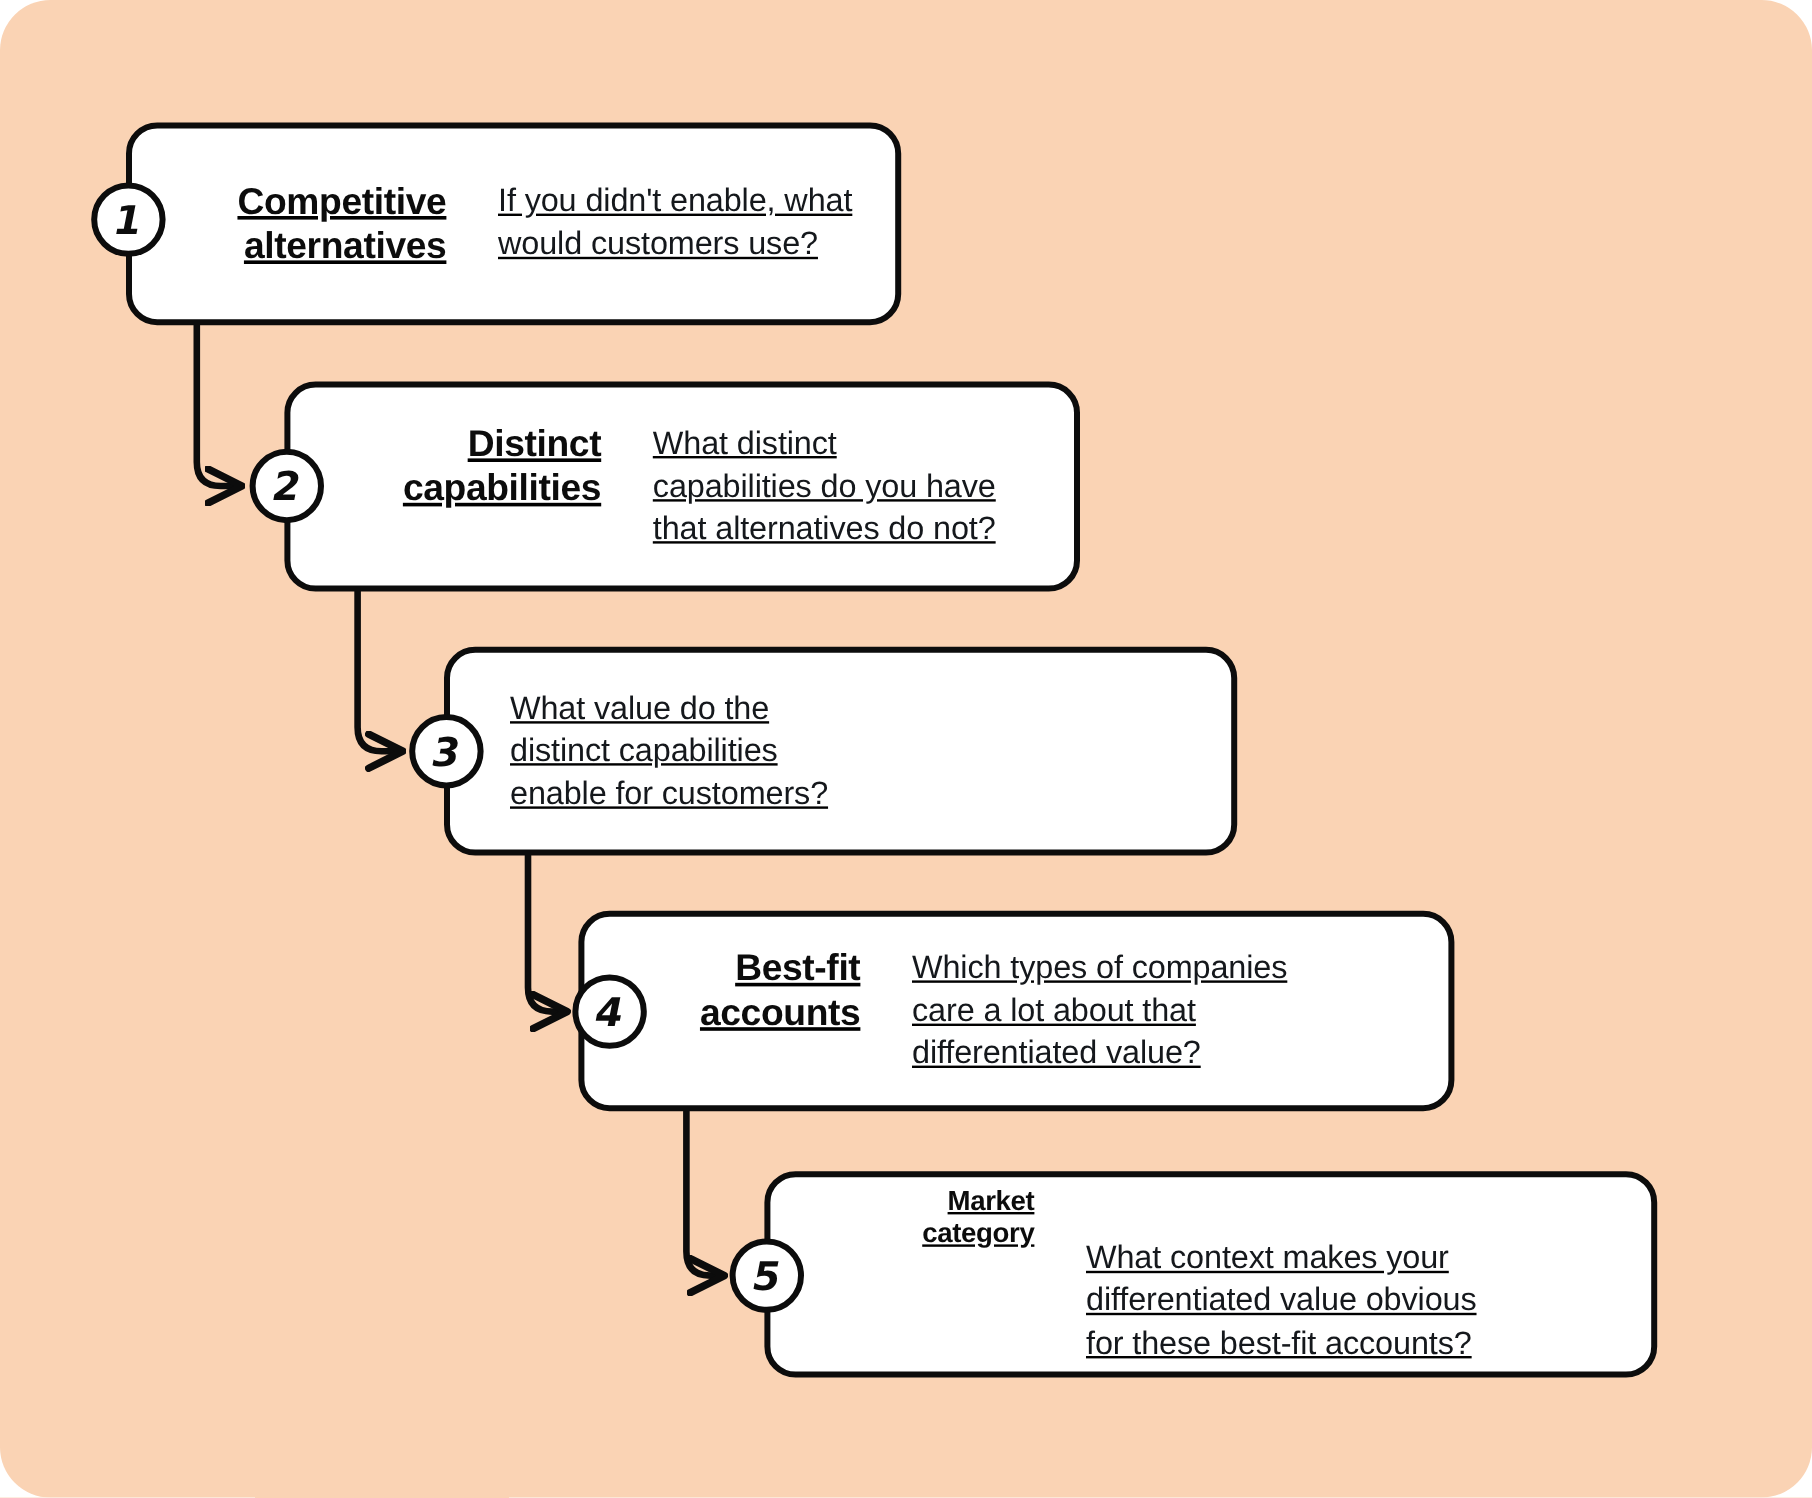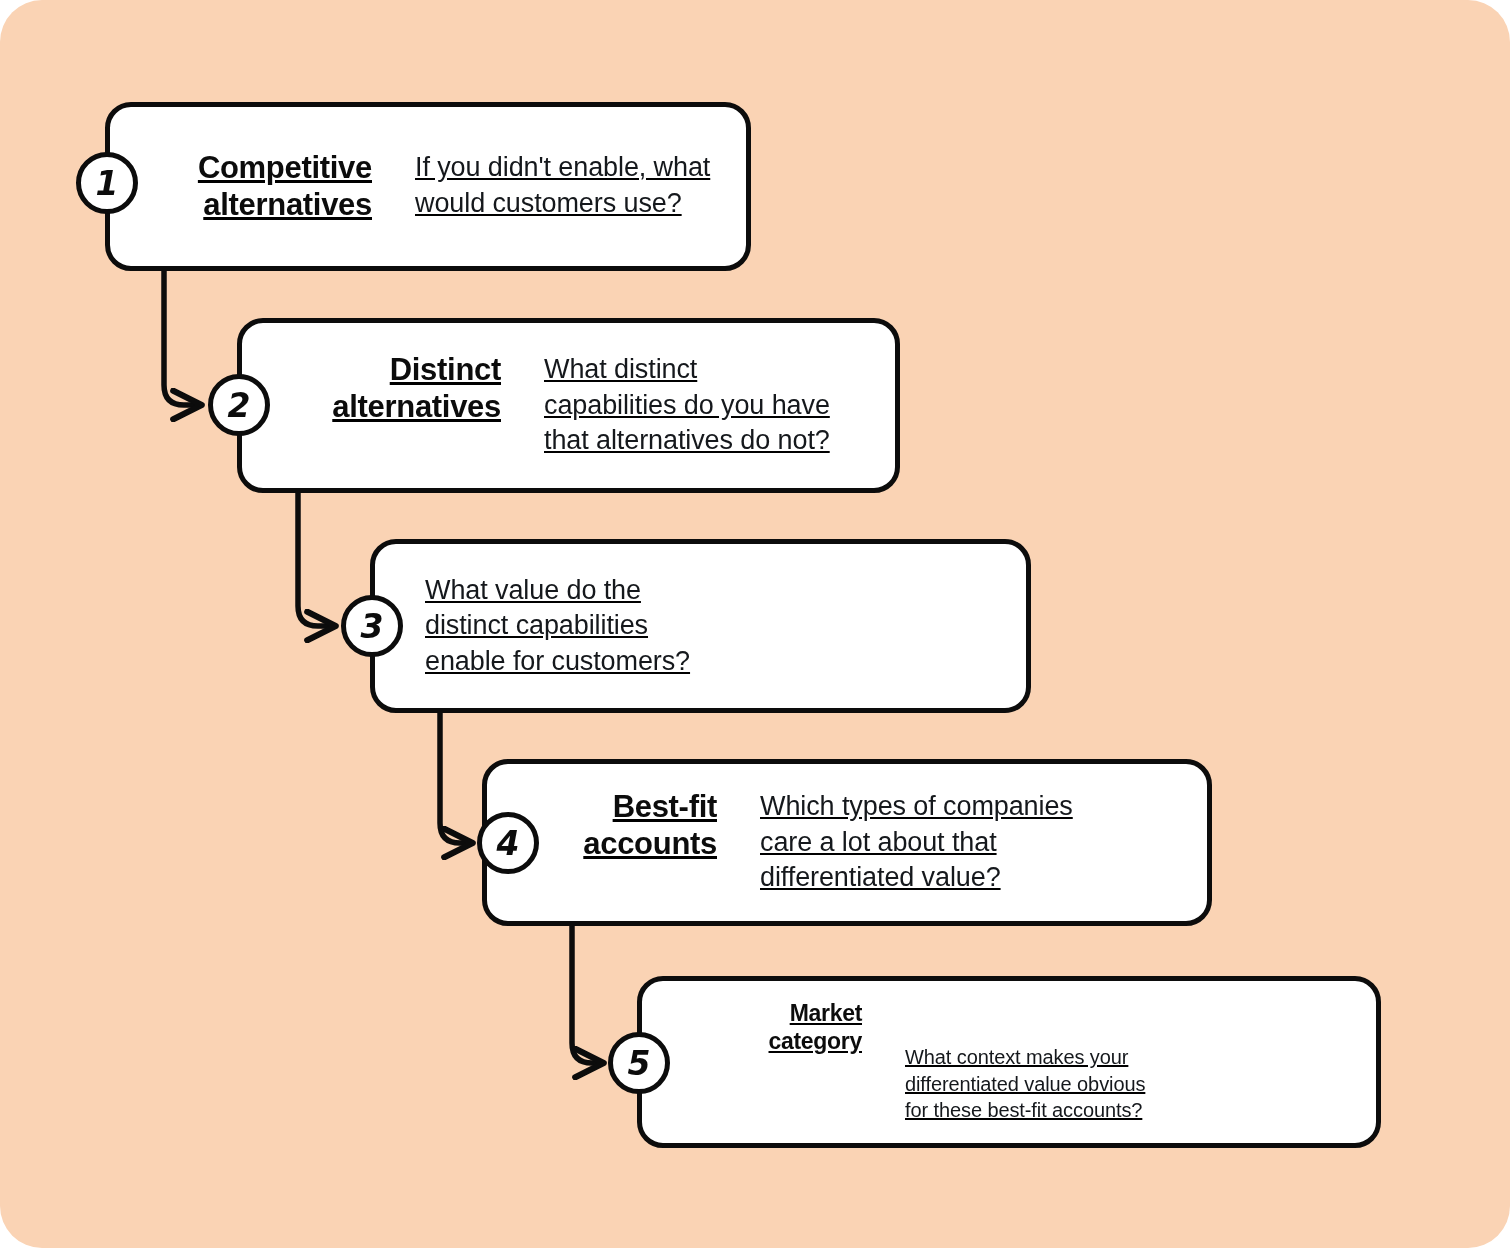--- a/index.html
+++ b/index.html
@@ -96,21 +96,21 @@
   #card-4{left:482px;top:759px;width:730px;height:167px;}
   #card-4 .card-inner{padding-left:60px;}
   #card-4 .card-title{font-size:31px;width:170px;margin-right:43px;}
   #card-4 .card-body{font-size:27px;width:380px;}
   #badge-4{left:477px;top:812px;}
 
   
   #card-5{left:637px;top:976px;width:744px;height:172px;}
   #card-5 .card-inner{padding-left:62px;}
   #card-5 .card-title{font-size:23px;width:158px;margin-right:43px;}
-  #card-5 .card-body{font-size:20px;width:400px;margin-top:44px;}
+  #card-5 .card-body{font-size:27px;width:400px;margin-top:44px;}
   #badge-5{left:608px;top:1032px;}
 </style>
 </head>
 <body>
 
 <div id="canvas">
 
   <svg id="wires" viewBox="0 0 1510 1248" xmlns="http://www.w3.org/2000/svg">
     <defs>
       <marker id="arrow" viewBox="0 0 12 12" refX="9" refY="6" markerWidth="6.2" markerHeight="6.2" orient="auto-start-reverse">
@@ -133,21 +133,21 @@
 alternatives</div>
       <div class="card-body">If you didn't enable, what
 would customers use?</div>
     </div>
   </div>
   <div class="badge" id="badge-1">1</div>
 
   <div class="card" id="card-2">
     <div class="card-inner">
       <div class="card-title">Distinct
-alternatives</div>
+capabilities</div>
       <div class="card-body">What distinct
 capabilities do you have
 that alternatives do not?</div>
     </div>
   </div>
   <div class="badge" id="badge-2">2</div>
 
   <div class="card" id="card-3">
     <div class="card-inner">
       <div class="card-body">What value do the

